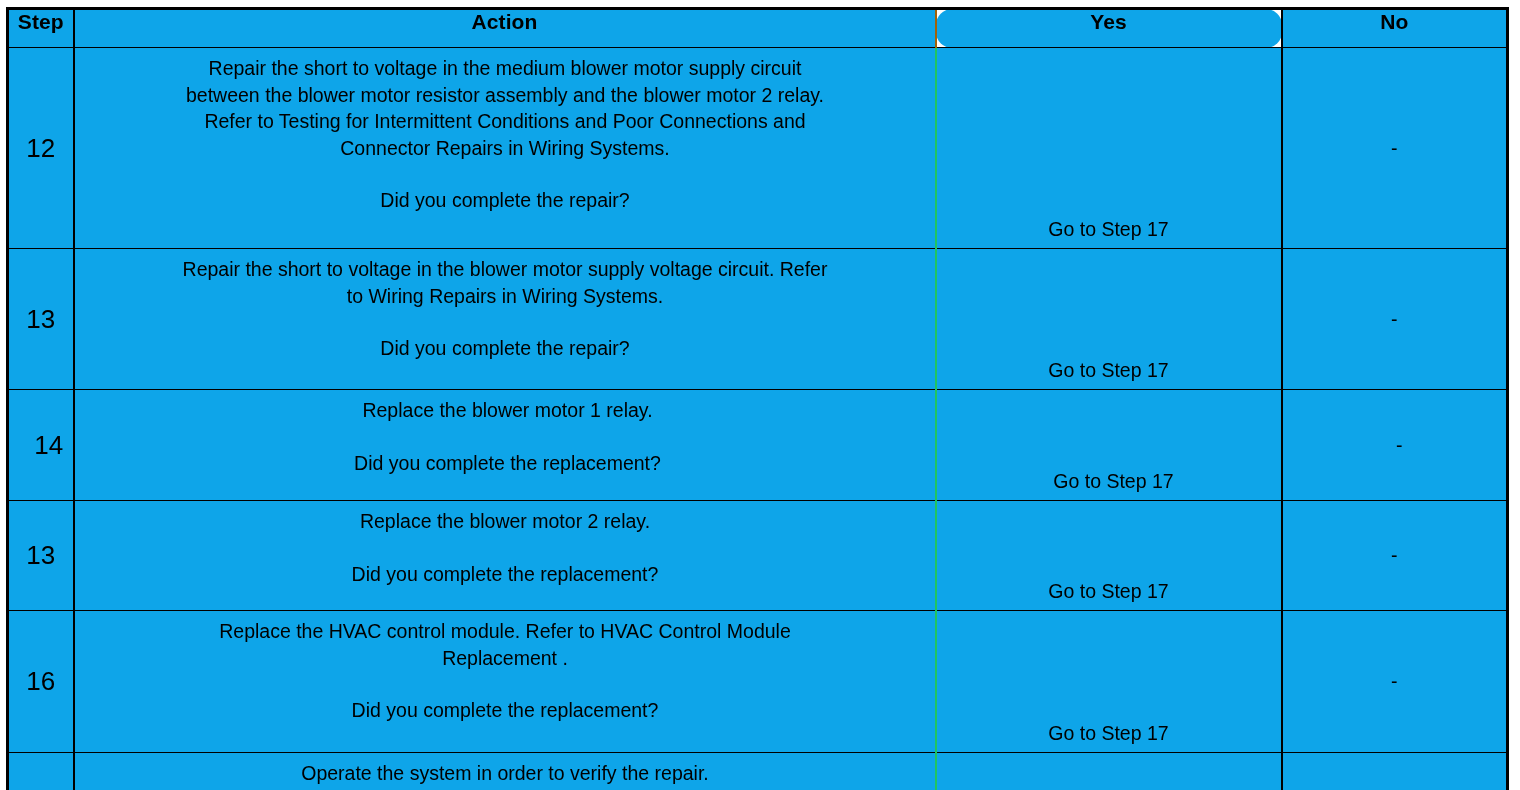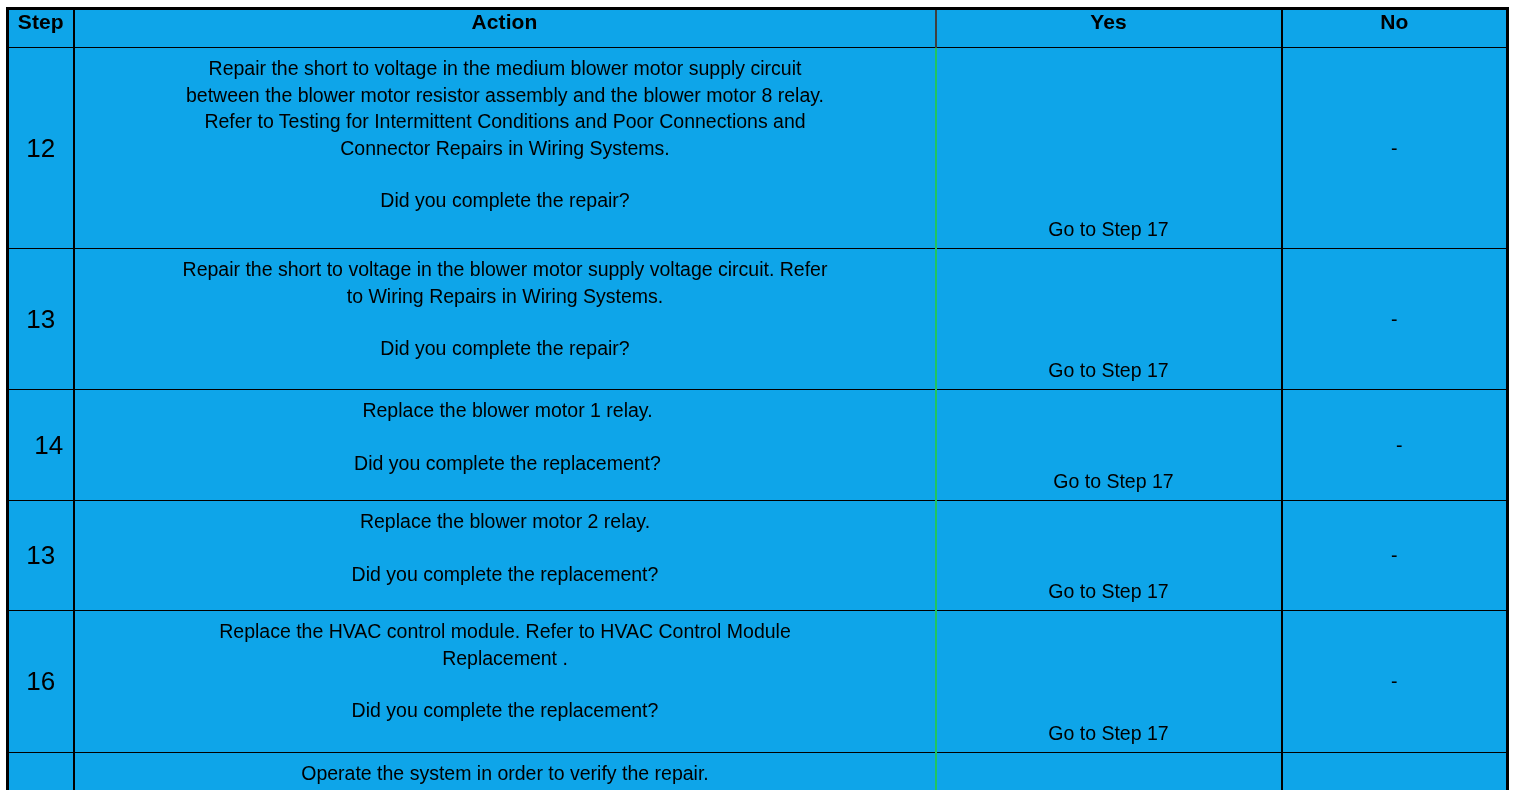--- a/index.html
+++ b/index.html
@@ -59,24 +59,25 @@
     font-weight: bold;
     font-size: 21px;
     line-height: 24px;
     border-bottom: 3px solid #000000;
     letter-spacing: 0.1px;
   }
   thead th.h-step {
     border-right: 2px solid #000000;
   }
   thead th.h-action {
-    border-right: 2px solid #404040;
+    border-right: 2px solid #a16207;
   }
   thead th.h-yes {
     border-right: 2px solid #000000;
+    border-radius: 16px;
   }
 
   
   tbody td {
     font-size: 19.5px;
     line-height: 26.5px;
   }
   tbody td.step {
     text-align: center;
     vertical-align: middle;
@@ -136,21 +137,21 @@
         <th class="h-no">No</th>
       </tr>
     </thead>
 
     <tbody>
 
       <tr class="r12">
         <td class="step">12</td>
         <td class="action">
           <div class="action-line">Repair the short to voltage in the medium blower motor supply circuit</div>
-          <div class="action-line">between the blower motor resistor assembly and the blower motor 8 relay.</div>
+          <div class="action-line">between the blower motor resistor assembly and the blower motor 2 relay.</div>
           <div class="action-line">Refer to Testing for Intermittent Conditions and Poor Connections and</div>
           <div class="action-line">Connector Repairs in Wiring Systems.</div>
           <div class="action-gap"></div>
           <div class="action-line">Did you complete the repair?</div>
         </td>
         <td class="yes">Go to Step 17</td>
         <td class="no">-</td>
       </tr>
 
       <tr class="r13">

